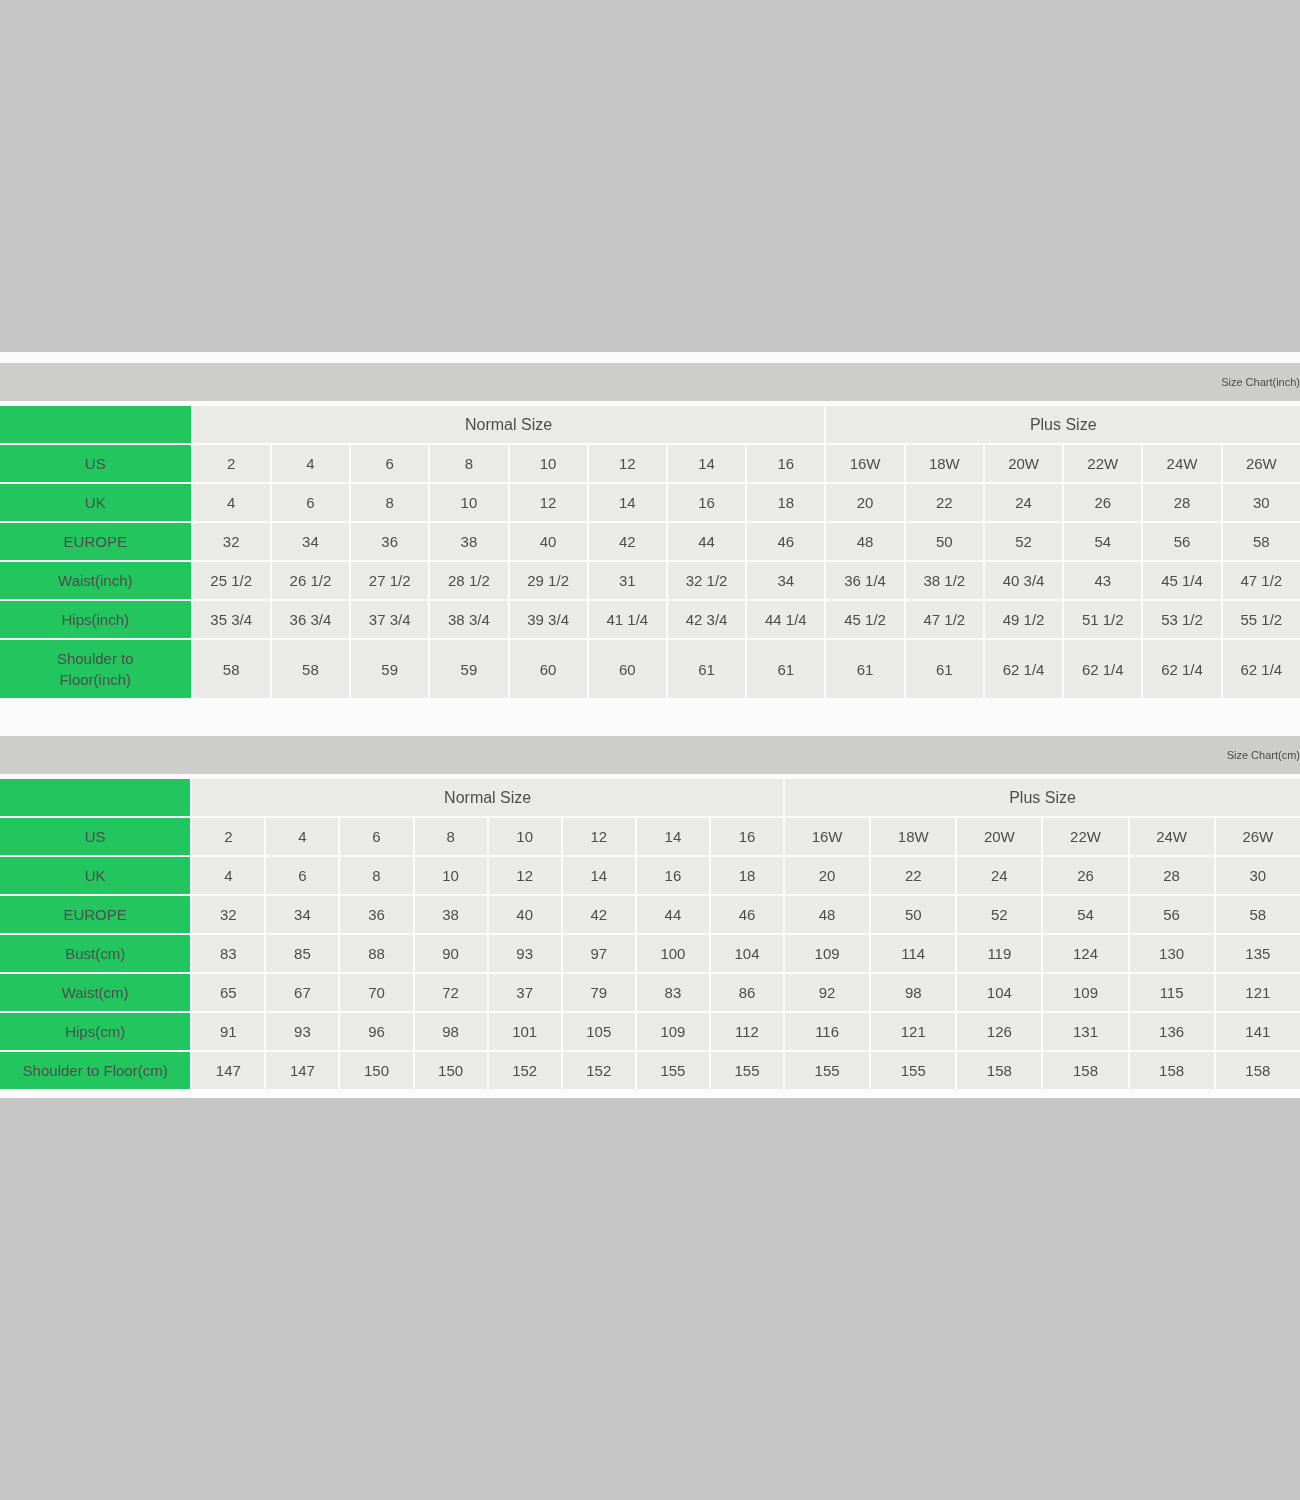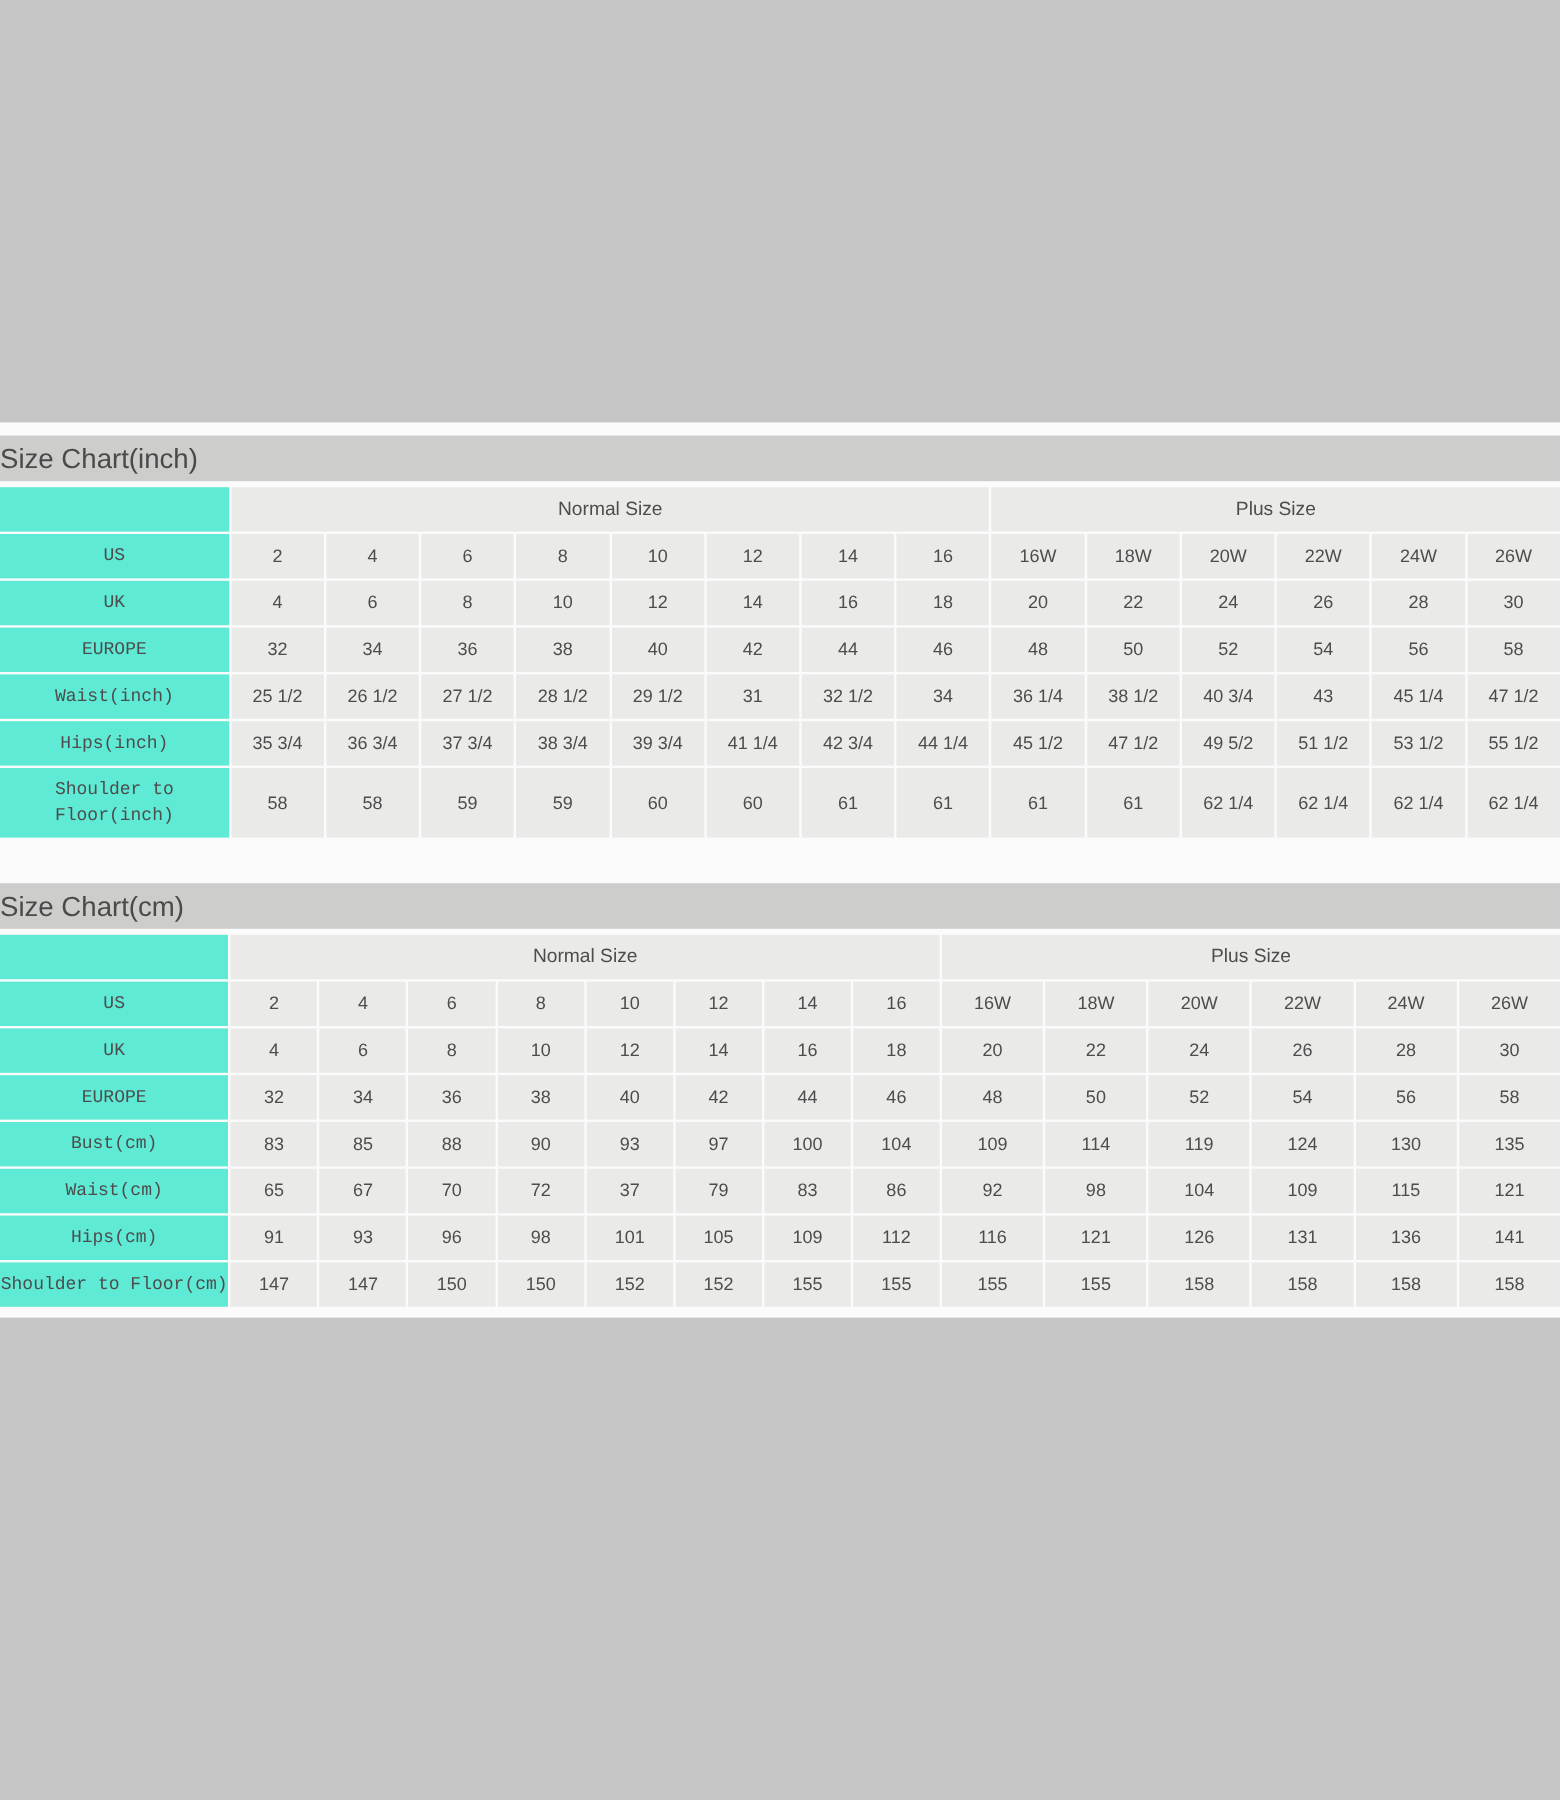--- a/index.html
+++ b/index.html
@@ -12,24 +12,24 @@
   }
   .panel {
     margin-top: 352px;
     background: #fbfbfb;
     padding: 11px 0 7px 0;
   }
   section.chart + section.chart { margin-top: 36px; }
   .chart-title {
     height: 38px;
     line-height: 38px;
-    text-align: left;
+    text-align: right;
     background: #cdcdcb;
     color: #4a4a4a;
-    font-size: 23px;
+    font-size: 11px;
   }
   table.size-table {
     table-layout: fixed;
     border-collapse: separate;
     border-spacing: 2px;
     width: 1304px;
     margin-left: -2px;
     margin-top: 3px;
   }
   col.col-label { width: 190px; }
@@ -37,21 +37,21 @@
   .t-cm col.col-normal { width: 72px; }
   .t-cm col.col-plus  { width: 84px; }
   th, td {
     font-weight: normal;
     text-align: center;
     vertical-align: middle;
     color: #4d4d4d;
     font-size: 15px;
     padding: 0;
   }
-  th.corner, th.rowlab { background: #5eead4; font-family: Liberation Mono, monospace; }
+  th.corner, th.rowlab { background: #22c55e; }
   th.group { background: #eaeae8; font-size: 16px; height: 37px; }
   td.val { background: #eaeae8; height: 37px; }
   tbody th.rowlab { height: 37px; }
   
   .t-inch tbody tr:last-child td.val,
   .t-inch tbody tr:last-child th.rowlab { height: 58px; }
   .t-inch tbody tr:last-child th.rowlab span {
     display: inline-block;
     max-width: 145px;
     line-height: 1.4;
@@ -164,21 +164,21 @@
             <td class="val">35 3/4</td>
             <td class="val">36 3/4</td>
             <td class="val">37 3/4</td>
             <td class="val">38 3/4</td>
             <td class="val">39 3/4</td>
             <td class="val">41 1/4</td>
             <td class="val">42 3/4</td>
             <td class="val">44 1/4</td>
             <td class="val">45 1/2</td>
             <td class="val">47 1/2</td>
-            <td class="val">49 5/2</td>
+            <td class="val">49 1/2</td>
             <td class="val">51 1/2</td>
             <td class="val">53 1/2</td>
             <td class="val">55 1/2</td>
           </tr>
           <tr>
             <th class="rowlab"><span>Shoulder to Floor(inch)</span></th>
             <td class="val">58</td>
             <td class="val">58</td>
             <td class="val">59</td>
             <td class="val">59</td>

